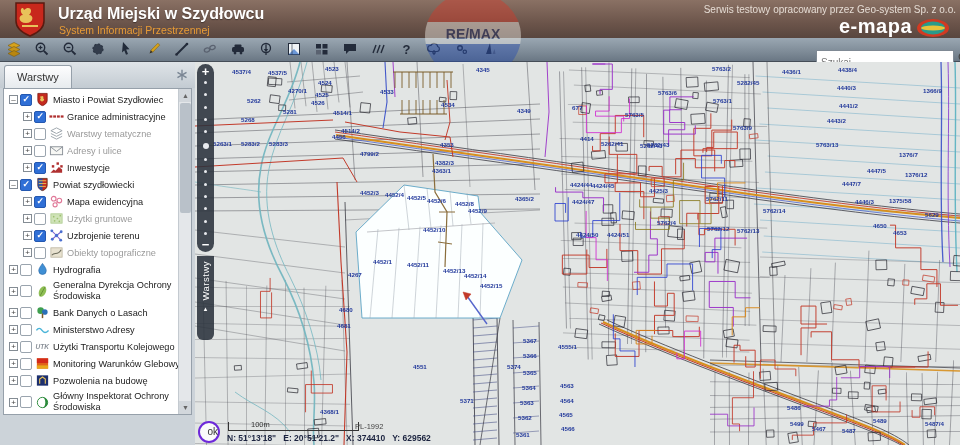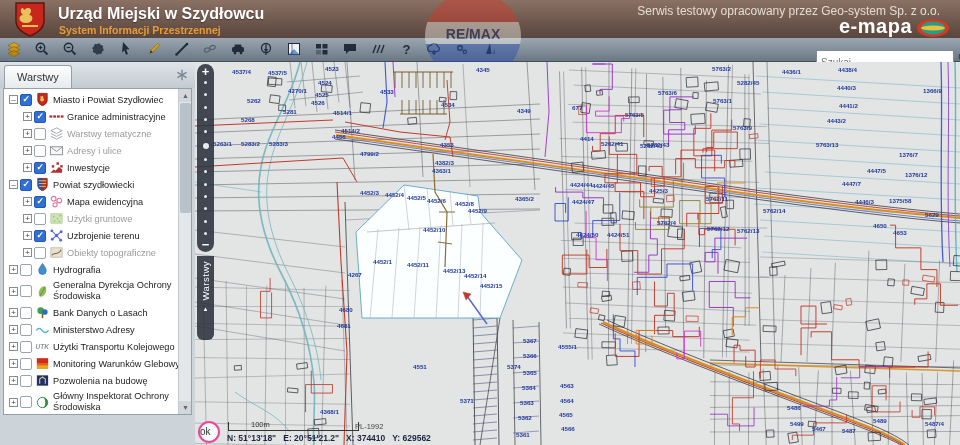--- a/index.html
+++ b/index.html
@@ -1,22 +1,22 @@
 <!DOCTYPE html>
 <html><head>
 <meta charset="utf-8">
 <style>
 *{margin:0;padding:0;box-sizing:border-box}
 body{width:960px;height:445px;overflow:hidden}
 #app{position:relative;width:960px;height:445px;font-family:"Liberation Sans",sans-serif;overflow:hidden;background:#e2e5e4}
 #hdr{position:absolute;left:0;top:0;width:960px;height:43px;background:linear-gradient(#8a7164,#6b544a 55%,#52413a)}
 #crest{position:absolute;left:10px;top:2px}
 #hdr .t1{position:absolute;left:58px;top:5px;font-size:16px;font-weight:bold;color:#fff;text-shadow:0 1px 1px rgba(0,0,0,.4)}
-#hdr .t2{position:absolute;left:59px;top:24px;font-size:10.5px;font-weight:bold;color:#e89b35}
-#hdr .note{position:absolute;right:20px;top:4px;font-size:12px;color:#e5dcd4}
+#hdr .t2{position:absolute;left:59px;top:24px;font-size:10.5px;font-weight:normal;color:#e89b35}
+#hdr .note{position:absolute;right:4px;top:4px;font-size:10px;color:#e5dcd4}
 #emapa{position:absolute;right:10px;top:15px;display:flex;align-items:flex-end}
 #emapa span{font-size:20px;color:#fff;font-weight:bold;letter-spacing:.5px}
 #tbar{position:absolute;left:0;top:38px;width:960px;height:24px;background:linear-gradient(#9aa7b2,#7e8b97 60%,#6a7784);border-bottom:1px solid #454d57}
 #tools{position:absolute;left:6px;top:2px;display:flex;gap:12px}
 #tools .tb{width:16px;height:18px;display:flex;align-items:center;justify-content:center}
 #srch{position:absolute;right:6px;top:12px;width:138px;height:24px;background:#fff;border:1px solid #7f8994;display:flex;}
 #srch input{flex:1;border:none;outline:none;font-size:10px;color:#777;padding:0 4px;font-family:"Liberation Sans",sans-serif;background:transparent}
 #srch svg{flex:0 0 14px;margin-right:2px}
 #sb{position:absolute;left:0;top:62px;width:195px;height:383px;background:#ccd3d9}
 #sbtabs{position:absolute;left:0;top:0;width:195px;height:26px;background:linear-gradient(#dfe4e8,#c3cbd2)}
@@ -41,21 +41,21 @@
 #map{position:absolute;left:195px;top:62px;width:765px;height:383px;background:#e2e5e4}
 #mapsvg{position:absolute;left:0;top:0}
 #zoombar{position:absolute;left:2px;top:2px;width:17px;height:188px;background:rgba(42,50,60,.88);border-radius:9px;display:flex;flex-direction:column;align-items:center;color:#fff}
 #zoombar .zb{font-size:13px;font-weight:bold;height:15px;line-height:15px}
 #zdots{flex:1;display:flex;flex-direction:column;justify-content:space-between;align-items:center;padding:2px 0}
 #zdots i{width:3px;height:3px;border-radius:50%;background:#e8eaee;display:block}
 #zdots i.act{width:6px;height:6px}
 #laytab{position:absolute;left:2px;top:194px;width:17px;height:84px;background:rgba(42,50,60,.88);border-radius:0 0 6px 6px;display:flex;flex-direction:column;align-items:center;color:#fff}
 #laytab .vtxt{writing-mode:vertical-rl;transform:rotate(180deg);font-size:9.5px;letter-spacing:.5px;margin-top:5px}
 #laytab .tri{font-size:6px;margin-top:5px}
-#okbtn{position:absolute;left:3px;bottom:2px;width:22px;height:22px;border-radius:50%;background:#fafafa;border:2px solid #ec4899;font-size:10px;color:#333;text-align:left;line-height:18px}
+#okbtn{position:absolute;left:3px;bottom:2px;width:22px;height:22px;border-radius:50%;background:#fafafa;border:2px solid #6d28d9;font-size:10px;color:#333;text-align:right;line-height:18px}
 #scale{position:absolute;left:33px;bottom:14px;width:131px;height:9px;border-left:1px solid #333;border-right:1px solid #333;border-bottom:1px solid #333}
 #scale span{position:absolute;left:22px;top:-2px;font-size:7.5px;color:#333}
 #crs{position:absolute;left:160px;bottom:14px;font-size:7.5px;color:#444}
 #coords{position:absolute;left:32px;bottom:2px;font-size:8.5px;font-weight:bold;color:#1c2440;white-space:pre}
 #remax{position:absolute;left:418px;top:0px;width:110px;height:62px;opacity:.45;overflow:hidden;pointer-events:none}
 </style>
 </head>
 <body>
 
 <div id="app">

